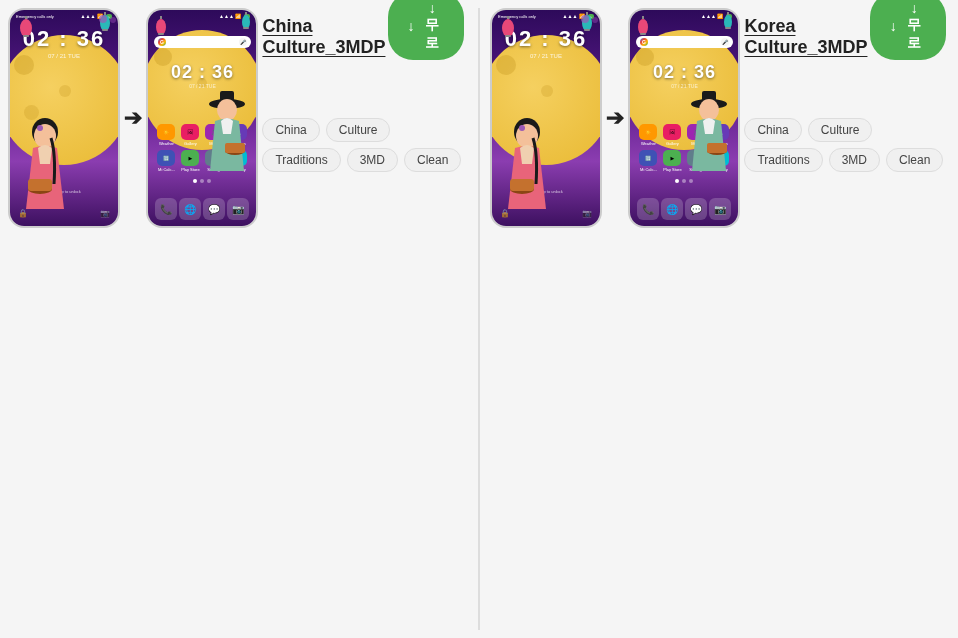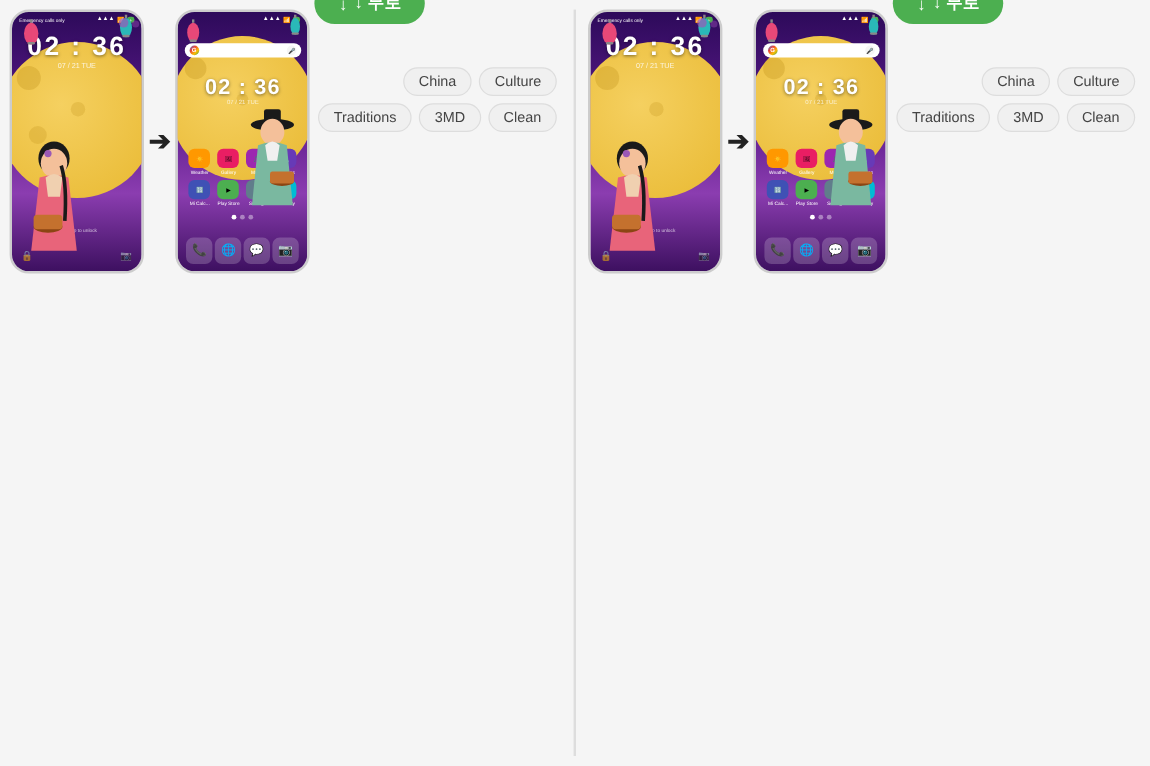--- a/index.html
+++ b/index.html
@@ -255,23 +255,22 @@
       font-weight: bold;
       cursor: pointer;
       float: right;
       margin-top: -30px;
     }
 
     .tags-row {
       display: flex;
       flex-wrap: wrap;
       gap: 6px;
-      margin-top: 36px;
+      margin-top: 52px;
       clear: both;
-      justify-content: flex-end;
     }
 
     .tag {
       background: #f0f0f0;
       border: 1px solid #ddd;
       border-radius: 16px;
       padding: 4px 12px;
       font-size: 12px;
       color: #444;
     }
@@ -465,20 +464,21 @@
             <div class="dock-icon">🌐</div>
             <div class="dock-icon">💬</div>
             <div class="dock-icon">📷</div>
           </div>
         </div>
       </div>
     </div>
 
     <div class="card-info">
       <div style="display:flex;align-items:center;justify-content:space-between;width:100%;">
+        <h2 class="card-title">China Culture_3MDP</h2>
         <button class="download-btn">
           <span>↓</span>
           <span>↓ 무로</span>
         </button>
       </div>
       <div class="tags-row">
         <span class="tag">China</span>
         <span class="tag">Culture</span>
         <span class="tag">Traditions</span>
         <span class="tag">3MD</span>
@@ -646,20 +646,21 @@
             <div class="dock-icon">🌐</div>
             <div class="dock-icon">💬</div>
             <div class="dock-icon">📷</div>
           </div>
         </div>
       </div>
     </div>
 
     <div class="card-info">
       <div style="display:flex;align-items:center;justify-content:space-between;width:100%;">
+        <h2 class="card-title">Korea Culture_3MDP</h2>
         <button class="download-btn">
           <span>↓</span>
           <span>↓ 무로</span>
         </button>
       </div>
       <div class="tags-row">
         <span class="tag">China</span>
         <span class="tag">Culture</span>
         <span class="tag">Traditions</span>
         <span class="tag">3MD</span>

